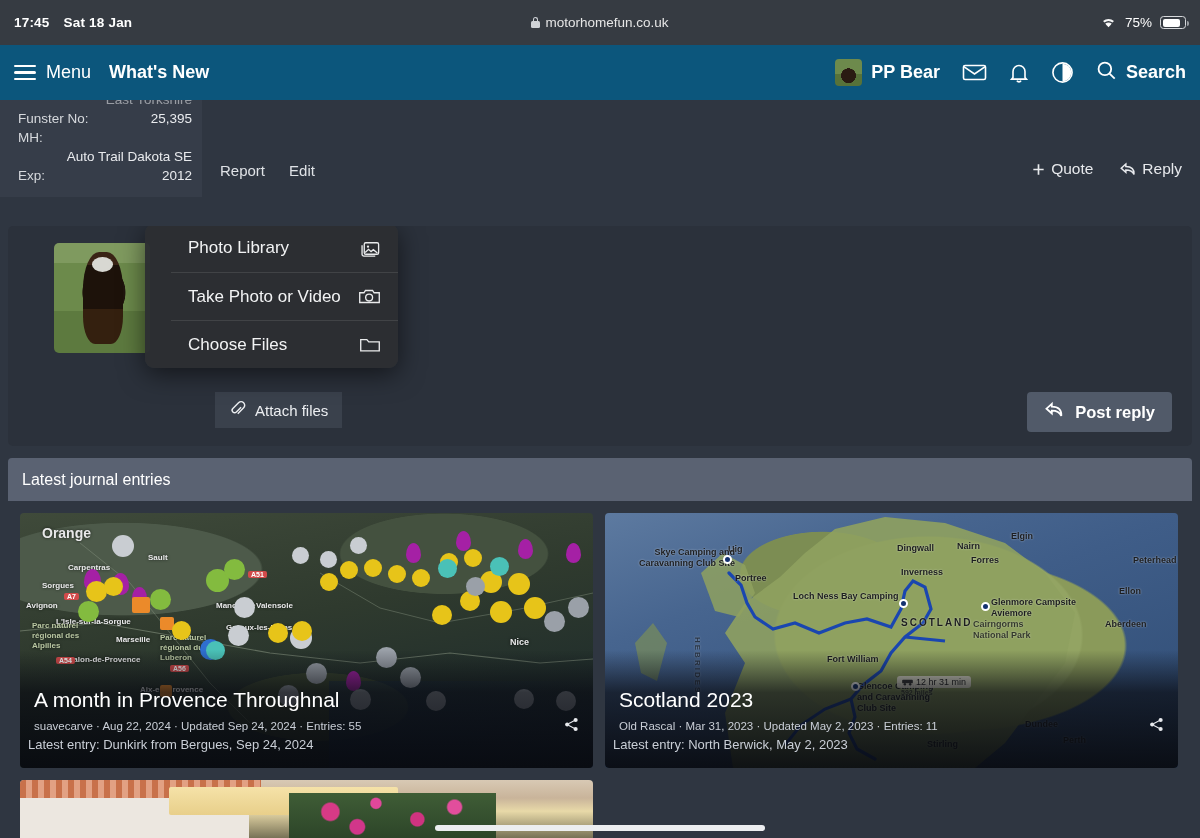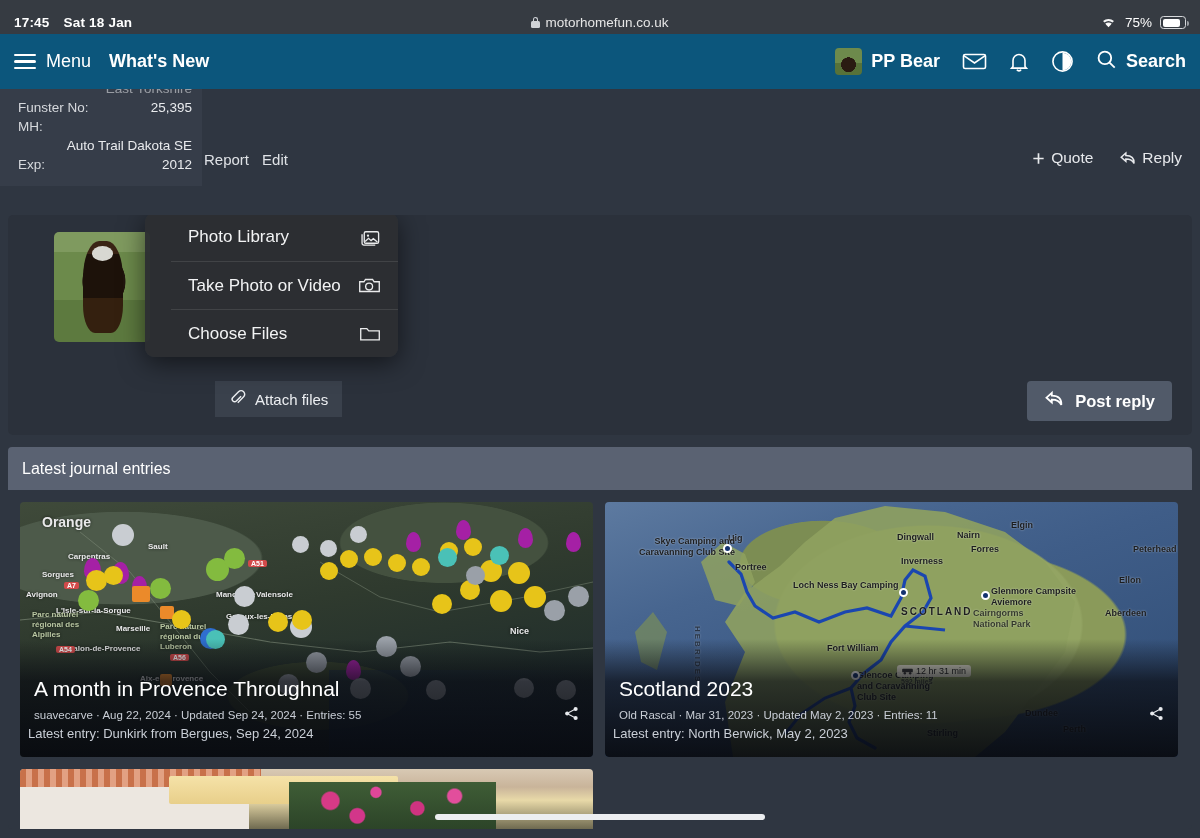--- a/index.html
+++ b/index.html
@@ -1,20 +1,20 @@
 <!DOCTYPE html>
 <html><head>
 <meta charset="utf-8">
 <style>
   * { margin:0; padding:0; box-sizing:border-box; }
   html,body { width:1200px; height:838px; overflow:hidden; background:#2f3641;
     font-family:"Liberation Sans", sans-serif; -webkit-font-smoothing:antialiased; }
 
   
-  .statusbar { height:34px; background:#363b42; position:relative; color:#fff; }
+  .statusbar { height:45px; background:#363b42; position:relative; color:#fff; }
   .sb-left { position:absolute; left:14px; top:0; height:45px; display:flex; align-items:center; gap:14px;
     font-size:13.5px; font-weight:600; letter-spacing:.2px; }
   .sb-left .time { }
   .sb-center { position:absolute; left:0; right:0; top:0; height:45px; display:flex; align-items:center;
     justify-content:center; font-size:13.5px; color:#e6e6e6; gap:5px; }
   .sb-right { position:absolute; right:14px; top:0; height:45px; display:flex; align-items:center; gap:8px;
     font-size:13.5px; font-weight:500; }
   .lock-ico { display:inline-block; width:9px; height:11px; position:relative; }
   .lock-ico .body { position:absolute; bottom:0; left:0; width:9px; height:7px; background:#cfd2d6; border-radius:1.5px; }
   .lock-ico .shackle { position:absolute; top:0; left:2px; width:5px; height:5px; border:1.4px solid #cfd2d6;
@@ -49,21 +49,21 @@
   
   .post-block { background:#2f3641; position:relative; height:117px; overflow:hidden; }
   .post-inner { display:flex; }
   .userbox { width:202px; background:#363d49; padding:0 10px 12px 18px; position:relative;
     font-size:13.5px; color:#e3e5e8; }
   .ubrow { display:flex; justify-content:space-between; line-height:19px; white-space:nowrap; }
   .ubrow .k { color:#d6d9dd; }
   .ubrow .v { color:#e9ebee; }
   .ub-mh-val { text-align:right; line-height:19px; color:#e9ebee; }
   .postmid { flex:1; position:relative; }
-  .post-actions { position:absolute; left:2px; top:62px; display:flex; gap:13px;
+  .post-actions { position:absolute; left:18px; top:62px; display:flex; gap:24px;
     font-size:15px; color:#dfe2e6; }
   .post-actions span { cursor:pointer; }
   .post-right { position:absolute; right:18px; top:60px; display:flex; gap:26px; align-items:center;
     font-size:15.5px; color:#e7e9ec; }
   .pr-item { display:flex; align-items:center; gap:5px; cursor:pointer; }
 
   
   .editor-card { margin:9px 8px 0 8px; background:#2b313b; border-radius:5px; position:relative;
     height:220px; overflow:hidden; }
   .editor-toprow { display:flex; align-items:flex-start; padding:11px 0 0 0; }

